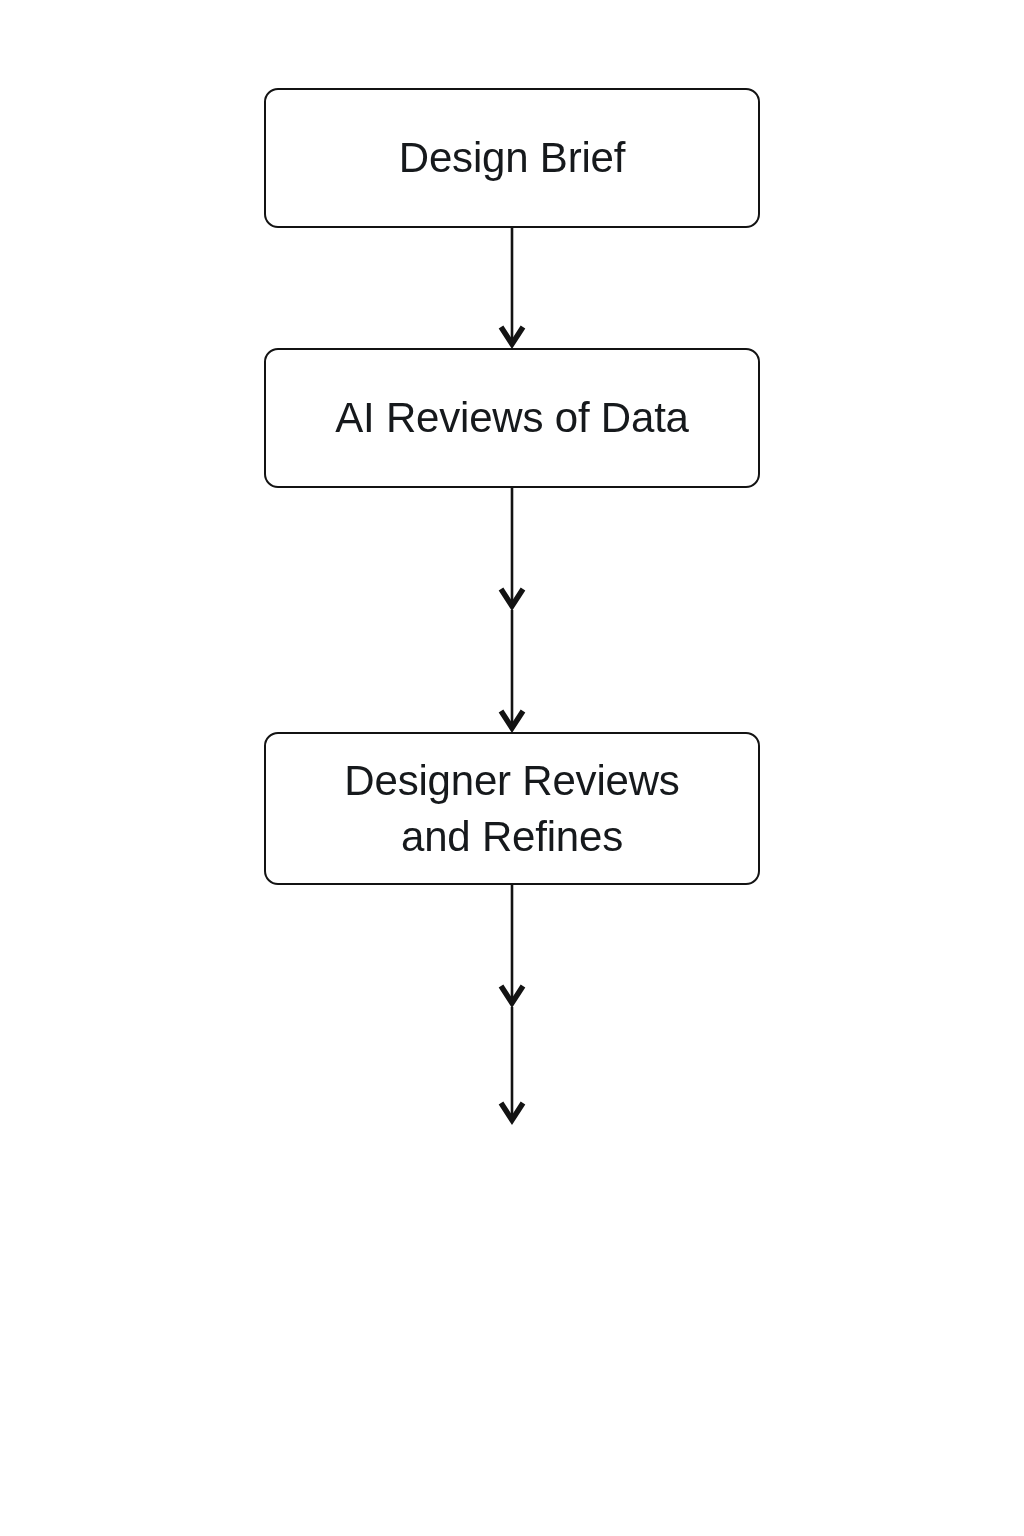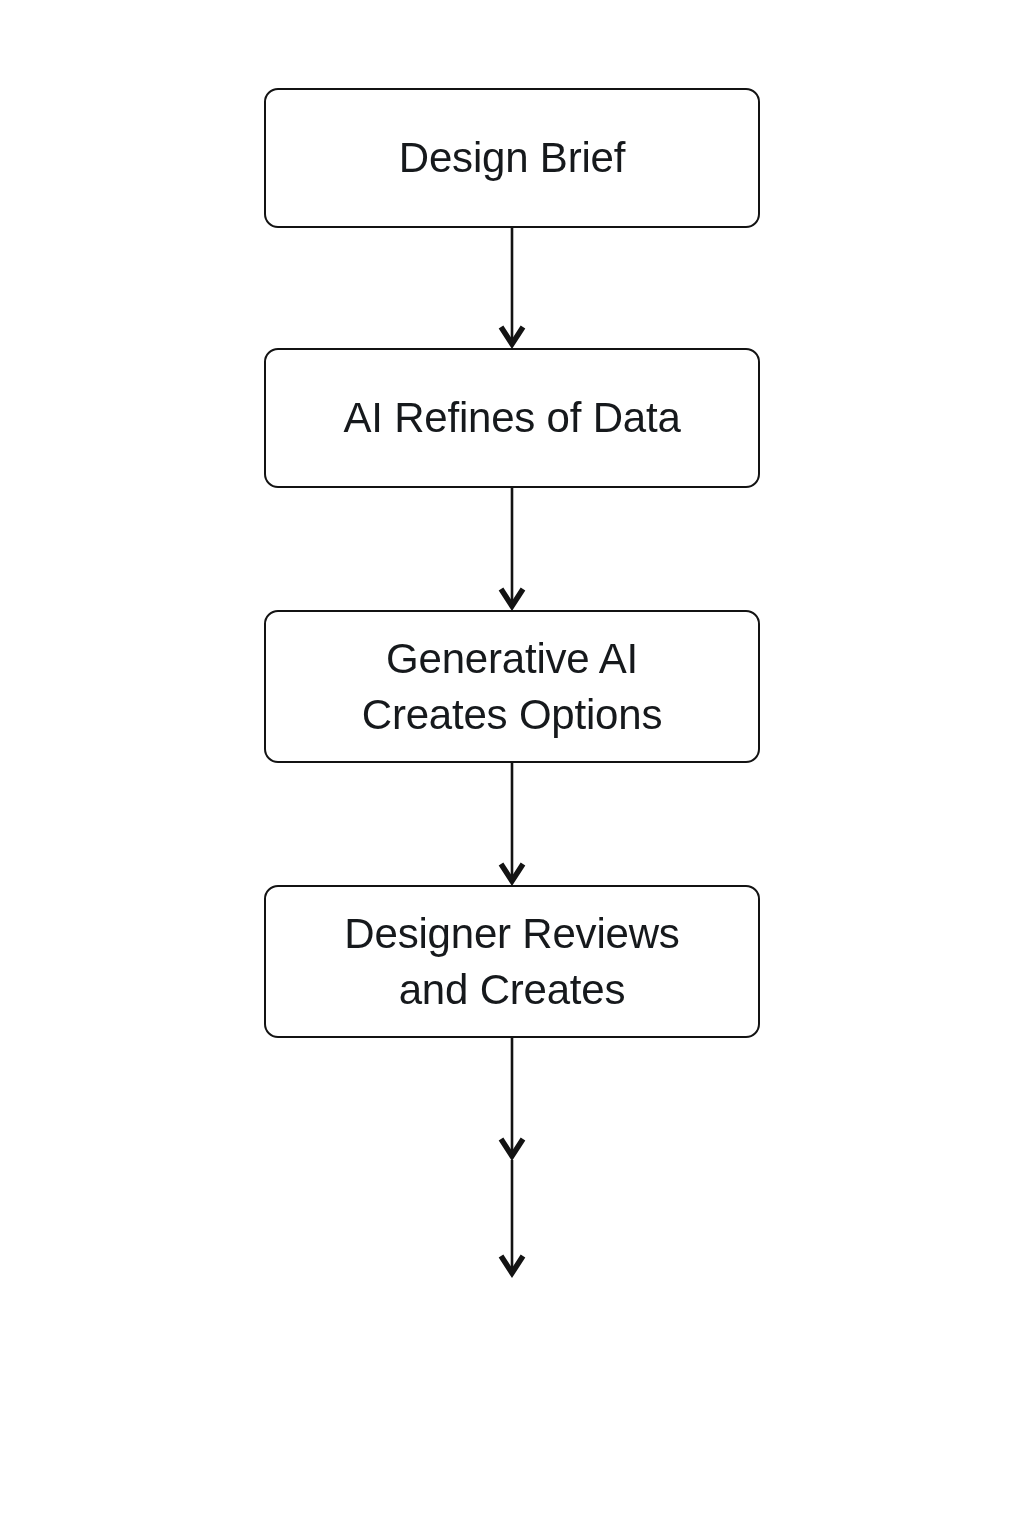--- a/index.html
+++ b/index.html
@@ -103,45 +103,41 @@
     </div>
 
     <div class="connector conn-120">
       <svg width="40" height="120" viewBox="0 0 40 120">
         <line class="arrow-line" x1="20" y1="0" x2="20" y2="118"></line>
         <polyline class="arrow-head" points="9,99 20,116 31,99"></polyline>
       </svg>
     </div>
 
     <div class="node node-h1">
-      <span class="node-label">AI Refines of Data</span>
+      <span class="node-label">AI Reviews of Data</span>
     </div>
 
     <div class="connector conn-122">
       <svg width="40" height="122" viewBox="0 0 40 122">
         <line class="arrow-line" x1="20" y1="0" x2="20" y2="120"></line>
         <polyline class="arrow-head" points="9,101 20,118 31,101"></polyline>
       </svg>
     </div>
 
-    <div class="node node-h2">
-      <span class="node-label">Generative AI
-Creates Options</span>
-    </div>
 
     <div class="connector conn-122">
       <svg width="40" height="122" viewBox="0 0 40 122">
         <line class="arrow-line" x1="20" y1="0" x2="20" y2="120"></line>
         <polyline class="arrow-head" points="9,101 20,118 31,101"></polyline>
       </svg>
     </div>
 
     <div class="node node-h2">
       <span class="node-label">Designer Reviews
-and Creates</span>
+and Refines</span>
     </div>
 
     <div class="connector conn-122">
       <svg width="40" height="122" viewBox="0 0 40 122">
         <line class="arrow-line" x1="20" y1="0" x2="20" y2="120"></line>
         <polyline class="arrow-head" points="9,101 20,118 31,101"></polyline>
       </svg>
     </div>
 
 

